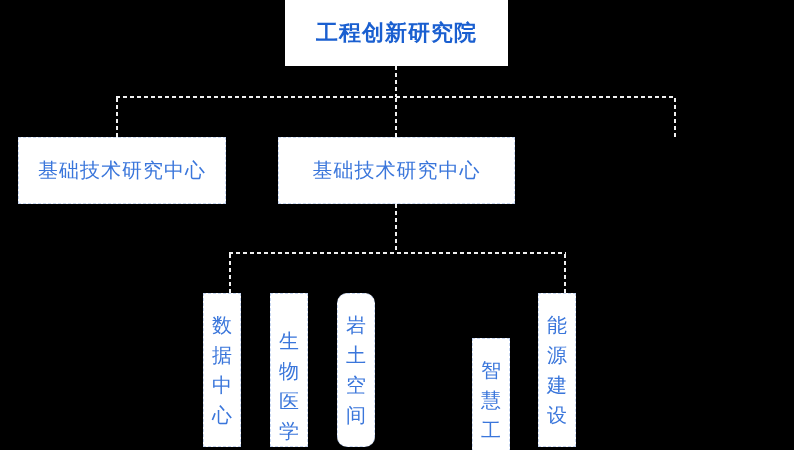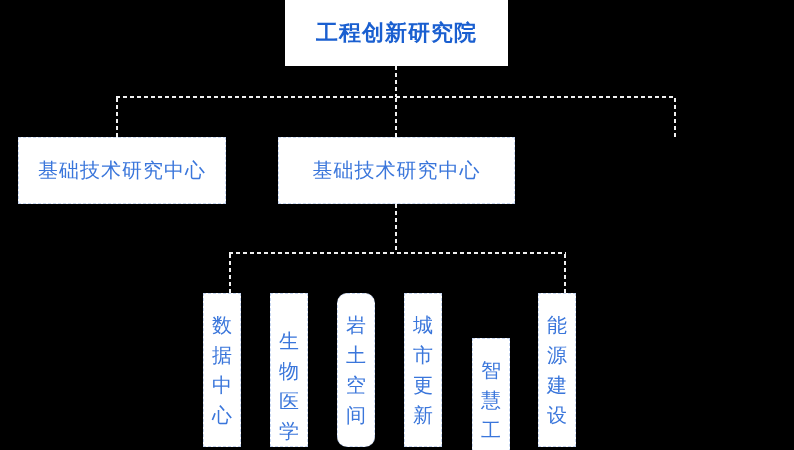--- a/index.html
+++ b/index.html
@@ -95,23 +95,20 @@
 
   <div class="node bordered dept-node d1">
     <span class="vtext">数据中心</span>
   </div>
   <div class="node bordered dept-node d2">
     <span class="vtext">生物医学</span>
   </div>
   <div class="node bordered dept-node d3">
     <span class="vtext">岩土空间</span>
   </div>
-  <div class="node bordered dept-node d4">
-    <span class="vtext">城市更新</span>
-  </div>
   <div class="node bordered dept-node d5">
     <span class="vtext">智慧工厂</span>
   </div>
   <div class="node bordered dept-node d6">
     <span class="vtext">能源建设</span>
   </div>
 
 </div>
 
 </body></html>

